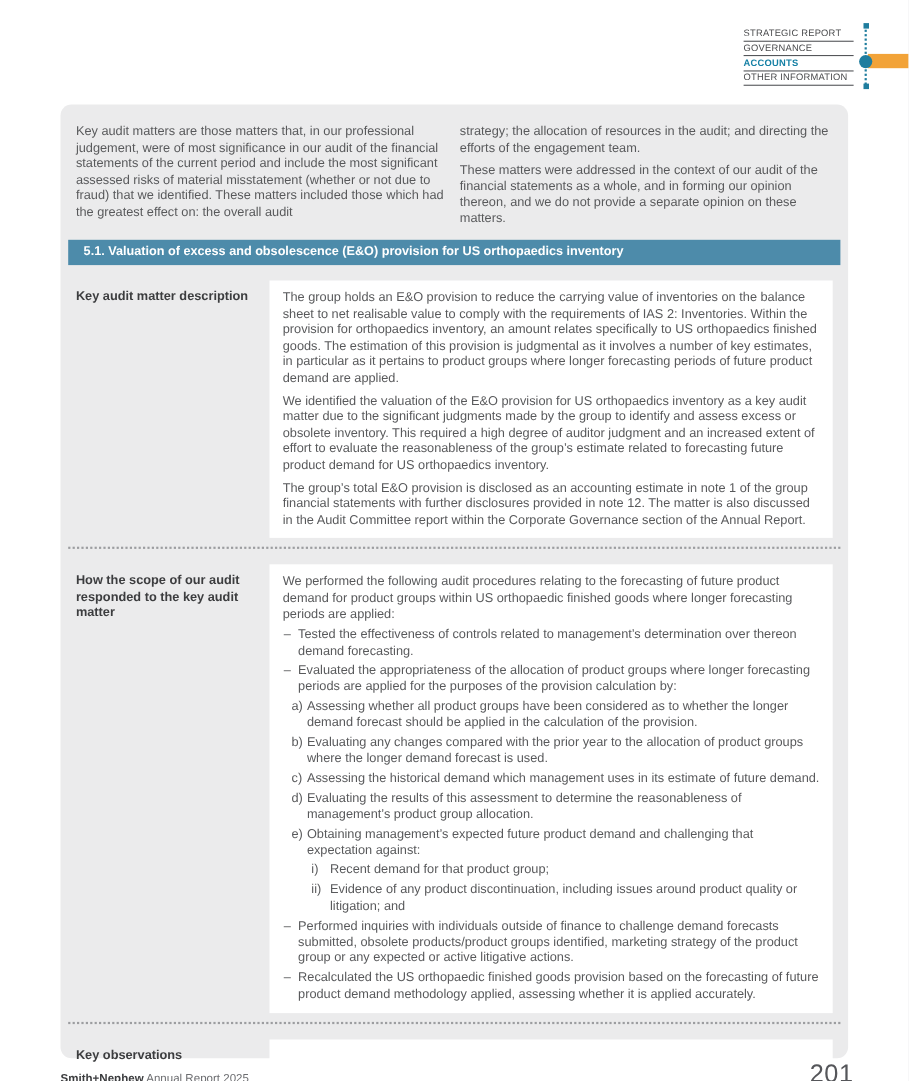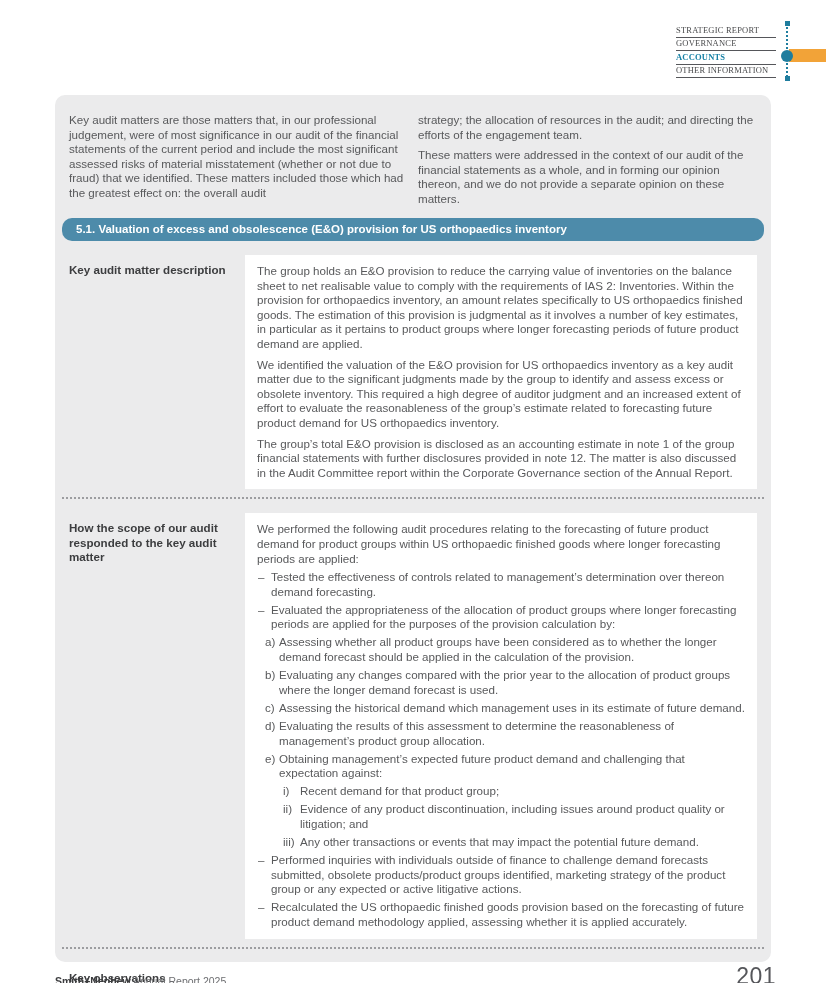--- a/index.html
+++ b/index.html
@@ -12,21 +12,20 @@
     overflow: hidden;
   }
 
   
   .top-nav {
     position: absolute;
     top: 24px;
     right: 0;
     width: 150px;
     height: 58px;
-    font-family: Liberation Serif, serif;
   }
   .nav-tabs {
     position: absolute;
     left: 0;
     top: 0;
     width: 100px;
   }
   .nav-tab {
     font-size: 8.5px;
     letter-spacing: 0.2px;
@@ -124,21 +123,20 @@
   .intro .col p + p { margin-top: 6px; }
 
   .subsection-bar {
     margin: 12px -7px 0 -7px;
     background: #4d8baa;
     color: #ffffff;
     font-weight: bold;
     font-size: 11.5px;
     padding: 5px 0 5px 14px;
     line-height: 13px;
-    border-radius: 10px;
   }
 
   
   .kam-row {
     display: flex;
     align-items: stretch;
     margin-top: 14px;
   }
   .kam-label {
     width: 176px;
@@ -284,24 +282,20 @@
           <span class="txt">Obtaining management’s expected future product demand and challenging that expectation against:</span>
         </div>
       <div class="li lvl3">
           <span class="marker">i)</span>
           <span class="txt">Recent demand for that product group;</span>
         </div>
       <div class="li lvl3">
           <span class="marker">ii)</span>
           <span class="txt">Evidence of any product discontinuation, including issues around product quality or litigation; and</span>
         </div>
-      <div class="li lvl3">
-          <span class="marker">iii)</span>
-          <span class="txt">Any other transactions or events that may impact the potential future demand.</span>
-        </div>
       <div class="li lvl1">
           <span class="marker">–</span>
           <span class="txt">Performed inquiries with individuals outside of finance to challenge demand forecasts submitted, obsolete products/product groups identified, marketing strategy of the product group or any expected or active litigative actions.</span>
         </div>
       <div class="li lvl1">
           <span class="marker">–</span>
           <span class="txt">Recalculated the US orthopaedic finished goods provision based on the forecasting of future product demand methodology applied, assessing whether it is applied accurately.</span>
         </div>
     </div>
   </div>

